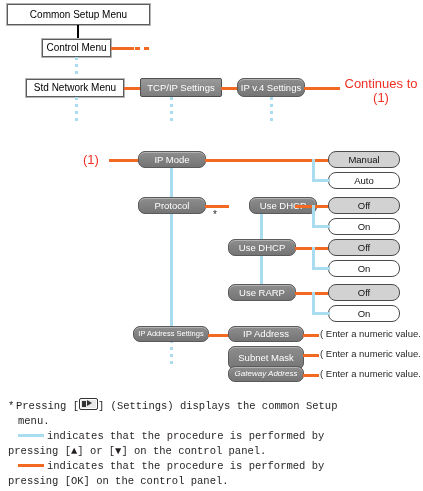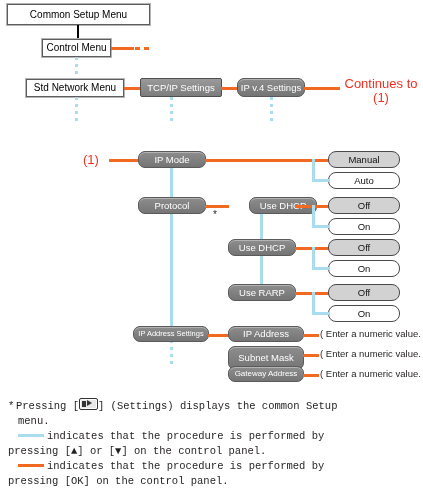--- a/index.html
+++ b/index.html
@@ -280,21 +280,21 @@
   </div>
 
   <div class="node pill-dark" style="left:228px;top:346px;width:76px;height:24px;">
     <span>Subnet Mask</span>
   </div>
   <div class="ln h-orange" style="left:303px;top:353.5px;width:16px;"></div>
   <div class="plain-text" style="left:320px;top:347px;height:14px;">
     <span>( Enter a numeric value. )</span>
   </div>
 
-  <div class="node pill-dark" style="left:228px;top:366px;width:76px;height:16px;font-size:8px;">
+  <div class="node pill-dark" style="left:228px;top:366px;width:76px;height:16px;font-size:8px;font-style:italic;">
     <span>Gateway Address</span>
   </div>
   <div class="ln h-orange" style="left:303px;top:373.5px;width:16px;"></div>
   <div class="plain-text" style="left:320px;top:367px;height:14px;">
     <span>( Enter a numeric value. )</span>
   </div>
 
 </div>
 
 <div id="footnote">

